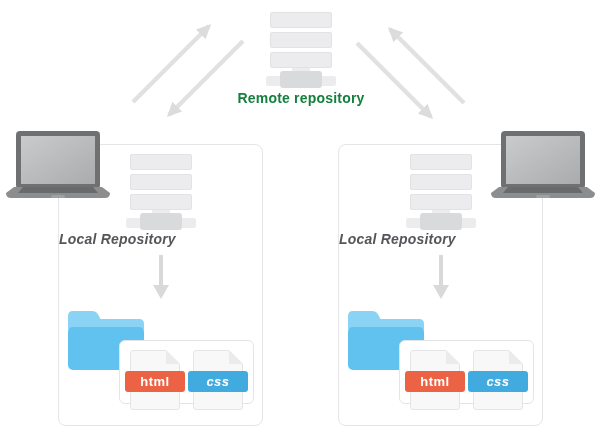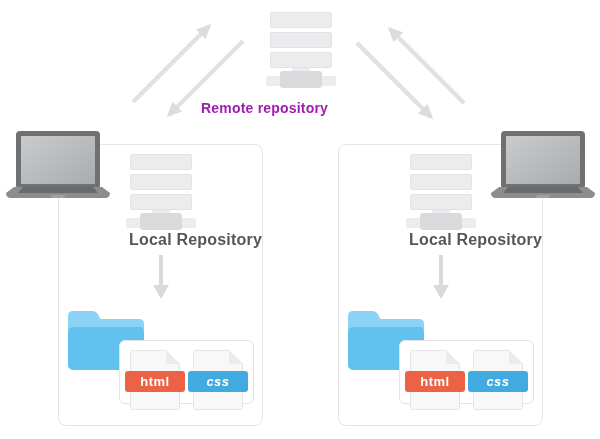--- a/index.html
+++ b/index.html
@@ -15,25 +15,25 @@
   
   .server-icon{position:absolute;width:70px;height:76px;}
   .srv-slab{position:absolute;left:4px;width:62px;height:16px;background:#ececee;border:1px solid #e2e2e4;border-radius:2px;box-sizing:border-box;}
   .srv-slab.s1{top:0;} .srv-slab.s2{top:20px;} .srv-slab.s3{top:40px;}
   .srv-neck{position:absolute;left:26px;top:56px;width:18px;height:9px;background:#ececee;}
   .srv-foot{position:absolute;left:0;top:64px;width:70px;height:10px;background:#ececee;border-radius:2px;}
   .srv-hub{position:absolute;left:14px;top:59px;width:42px;height:17px;background:#d9dadc;border-radius:3px;}
 
   
   .repo-label{
-    position:absolute;width:100%;text-align:right;
-    font-size:16px;font-weight:600;color:#54565a;letter-spacing:.2px;
+    position:absolute;width:100%;text-align:left;
+    font-size:14px;font-weight:600;color:#54565a;letter-spacing:.2px;font-style:italic;
   }
-  .remote-label{position:absolute;left:201px;top:100px;width:200px;
-    font-size:14px;font-weight:600;color:#a21caf;letter-spacing:.2px;}
+  .remote-label{position:absolute;left:201px;top:90px;width:200px;text-align:center;
+    font-size:14px;font-weight:600;color:#15803d;letter-spacing:.2px;}
 
   
   .repo-box{
     position:absolute;top:144px;width:205px;height:282px;box-sizing:border-box;
     border:1px solid #e5e5e7;border-radius:8px;background:#fff;
   }
   .repo-box.left{left:58px;} .repo-box.right{left:338px;}
   .repo-box .server-icon{left:67px;top:9px;}
   .repo-box .repo-label{top:86px;left:0;}
 

